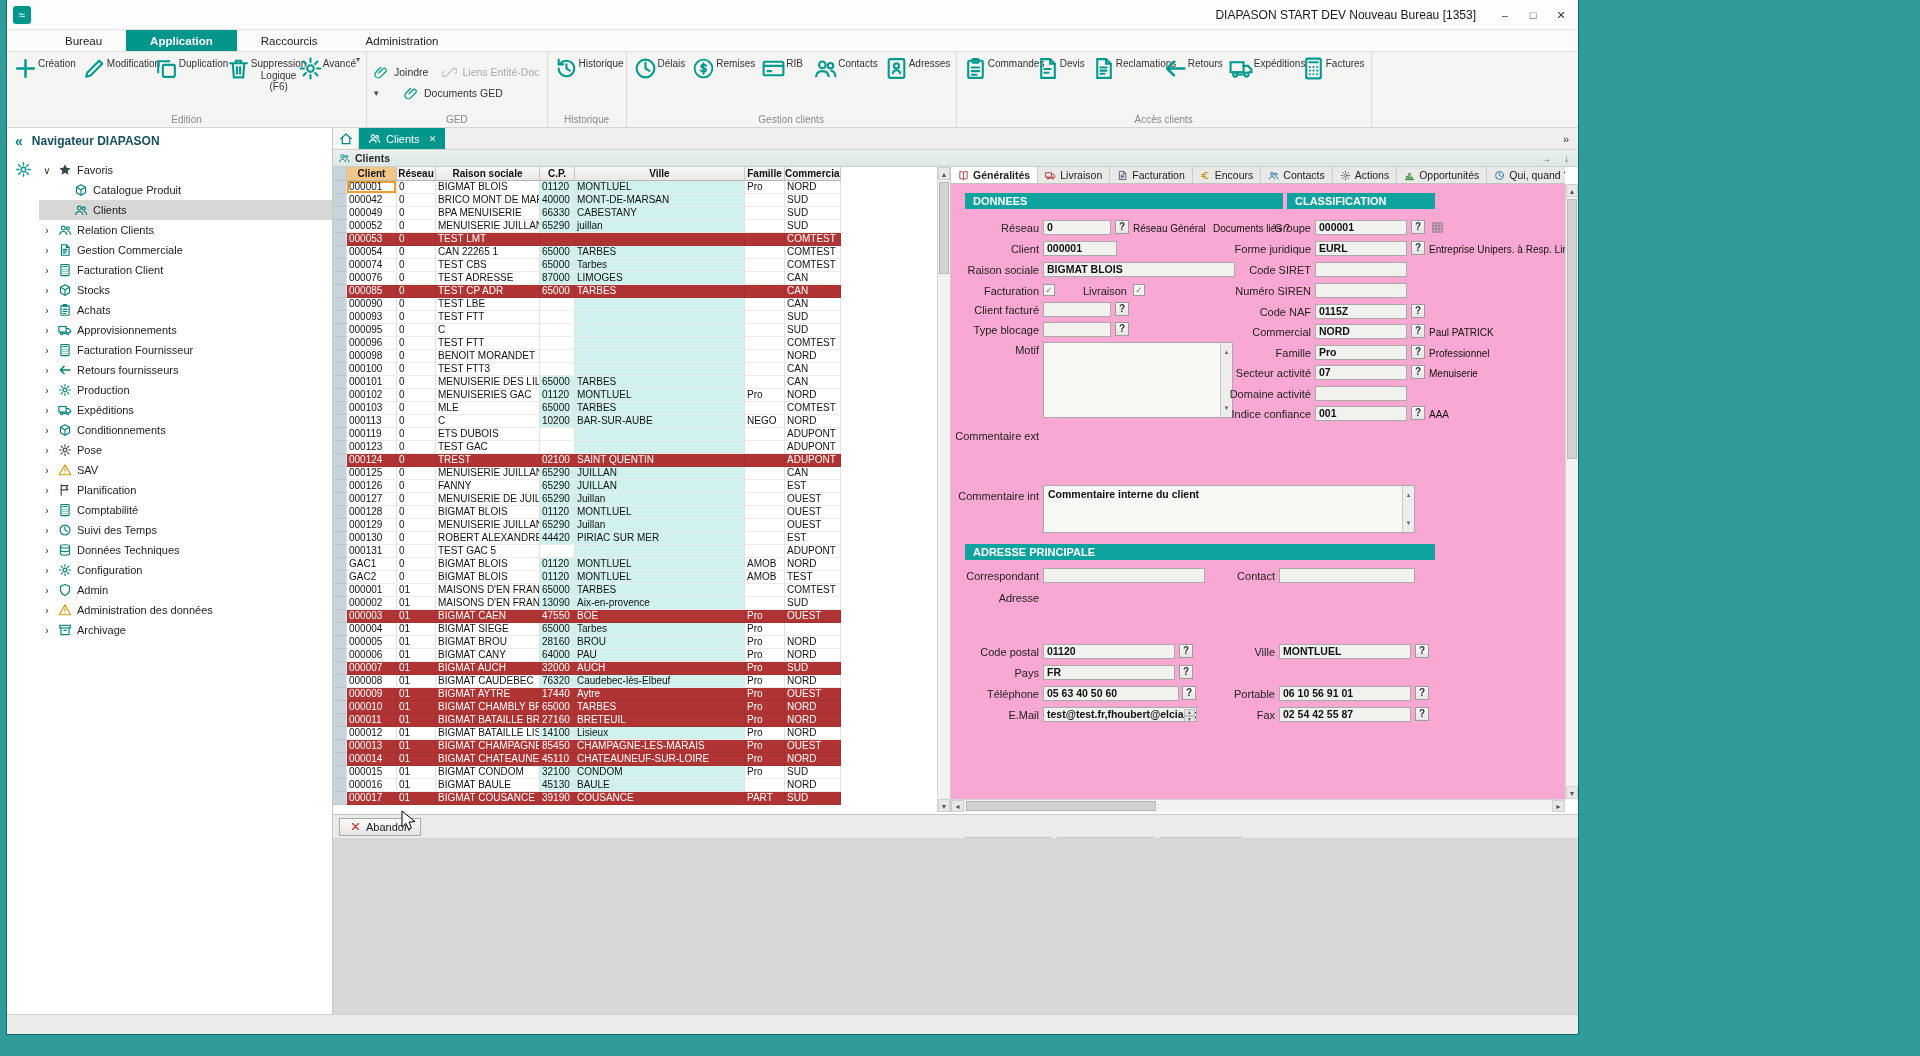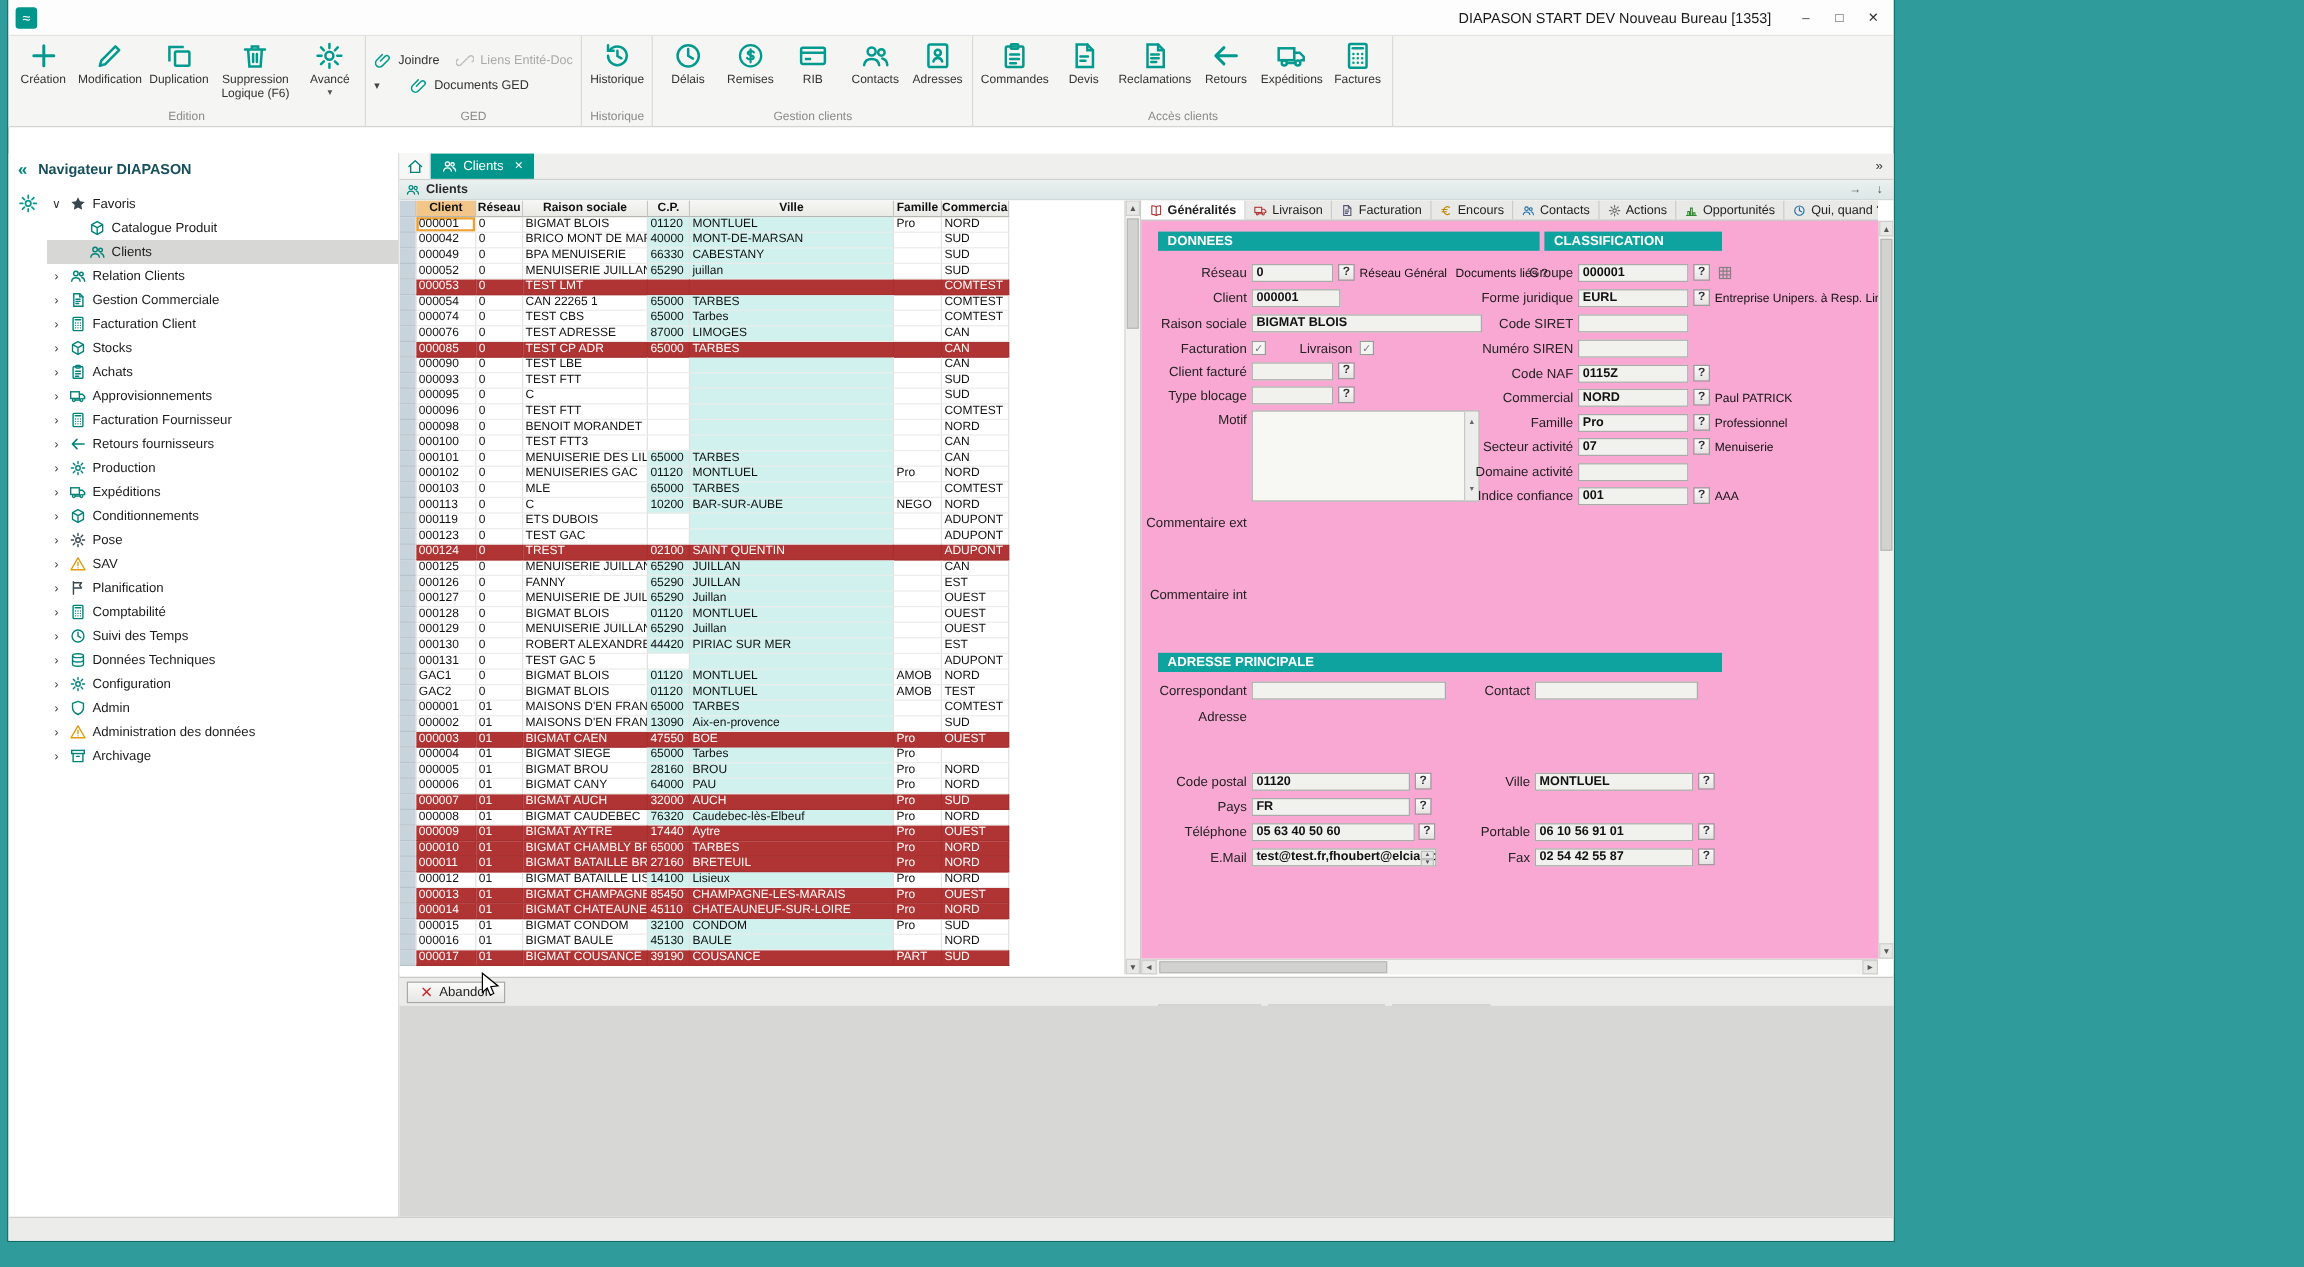--- a/index.html
+++ b/index.html
@@ -22,21 +22,21 @@
   .winbtn{width:26px;height:20px;text-align:center;line-height:20px;font-size:11px;color:#444;margin-left:2px;}
   .winbtn.close{color:#333;}
   
   .menubar{height:22px;background:#fbfbf9;border-bottom:1px solid #e0e0de;display:flex;align-items:stretch;padding-left:34px;}
   .mitem{padding:0 24px;display:flex;align-items:center;font-size:11.5px;color:#222;}
   .mitem.active{background:var(--teal);color:#fff;font-weight:bold;}
   
   .ribbon{height:76px;background:#f5f5f3;border-bottom:1px solid #d4d4d2;display:flex;}
   .rgroup{display:flex;flex-direction:column;border-right:1px solid #dadad8;padding:1px 3px 0;}
   .rbuttons{flex:1;display:flex;align-items:stretch;}
-  .rbtn{min-width:52px;max-width:72px;padding:3px 3px 0;display:flex;flex-direction:column;align-items:center;}
+  .rbtn{min-width:52px;max-width:72px;padding:3px 3px 0;display:flex;flex-direction:row;align-items:flex-start;}
   .rbtn .ic{width:25px;height:25px;color:var(--teal-icon);}
   .blbl{font-size:10px;color:#333;text-align:center;line-height:1.15;margin-top:2px;}
   .bdd{font-size:8px;color:#555;line-height:8px;}
   .rlabel{height:15px;font-size:10px;color:#8a8a8a;text-align:center;line-height:15px;}
   .rbuttons.small{flex-direction:column;justify-content:center;gap:6px;padding:4px 4px;}
   .srow{display:flex;align-items:center;gap:14px;}
   .sbtn{display:flex;align-items:center;gap:5px;font-size:10.5px;color:#333;white-space:nowrap;}
   .sbtn .ic{width:15px;height:15px;color:var(--teal-icon);}
   .sbtn.disabled{color:#a9a9a7;}
   .sbtn.disabled .ic{color:#bebebc;}
@@ -349,20 +349,26 @@
 
   <div class="titlebar">
     <div class="appicon">≈</div>
     <div class="tspacer"></div>
     <div class="wtitle">DIAPASON START DEV Nouveau Bureau [1353]</div>
     <div class="winbtn">–</div>
     <div class="winbtn">□</div>
     <div class="winbtn close">✕</div>
   </div>
 
+  <div class="menubar" id="menubar">
+      <div class="mitem">Bureau</div>
+      <div class="mitem active">Application</div>
+      <div class="mitem">Raccourcis</div>
+      <div class="mitem">Administration</div>
+    </div>
 
   <div class="ribbon" id="ribbon-groups">
       <div class="rgroup">
         <div class="rbuttons">
           <div class="rbtn">
             <svg class="ic">
               <use href="#i-plus"></use>
             </svg>
             <div class="blbl">Création</div>
           </div>
@@ -1355,20 +1361,27 @@
         <div class="fld" style="left:364px;top:202px;width:92px"></div>
 
         <div class="flbl" style="left:250px;top:223px;width:110px">Indice confiance</div>
         <div class="fld" style="left:364px;top:222px;width:92px">001</div>
         <div class="qbtn" style="left:460px;top:222px">?</div>
         <div class="fdesc" style="left:478px;top:223px">AAA</div>
 
         <div class="flbl" style="left:0;top:245px;width:88px">Commentaire ext</div>
 
         <div class="flbl" style="left:0;top:305px;width:88px">Commentaire int</div>
+        <div class="tbox" style="left:92px;top:301px;width:372px;height:48px">
+          <span>Commentaire interne du client</span>
+          <div class="rail">
+              <span>▲</span>
+              <span>▼</span>
+            </div>
+        </div>
 
         <div class="secbar" style="left:14px;top:360px;width:470px">ADRESSE PRINCIPALE</div>
 
         <div class="flbl" style="left:0;top:385px;width:88px">Correspondant</div>
         <div class="fld" style="left:92px;top:384px;width:162px"></div>
         <div class="flbl" style="left:250px;top:385px;width:74px">Contact</div>
         <div class="fld" style="left:328px;top:384px;width:136px"></div>
 
         <div class="flbl" style="left:0;top:407px;width:88px">Adresse</div>
 

